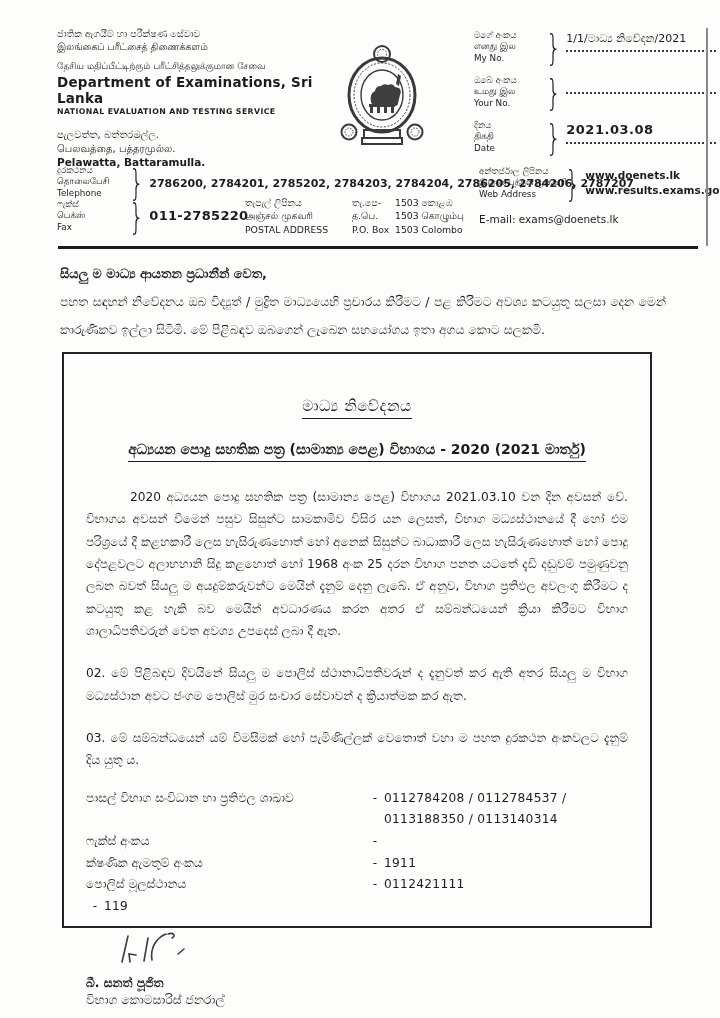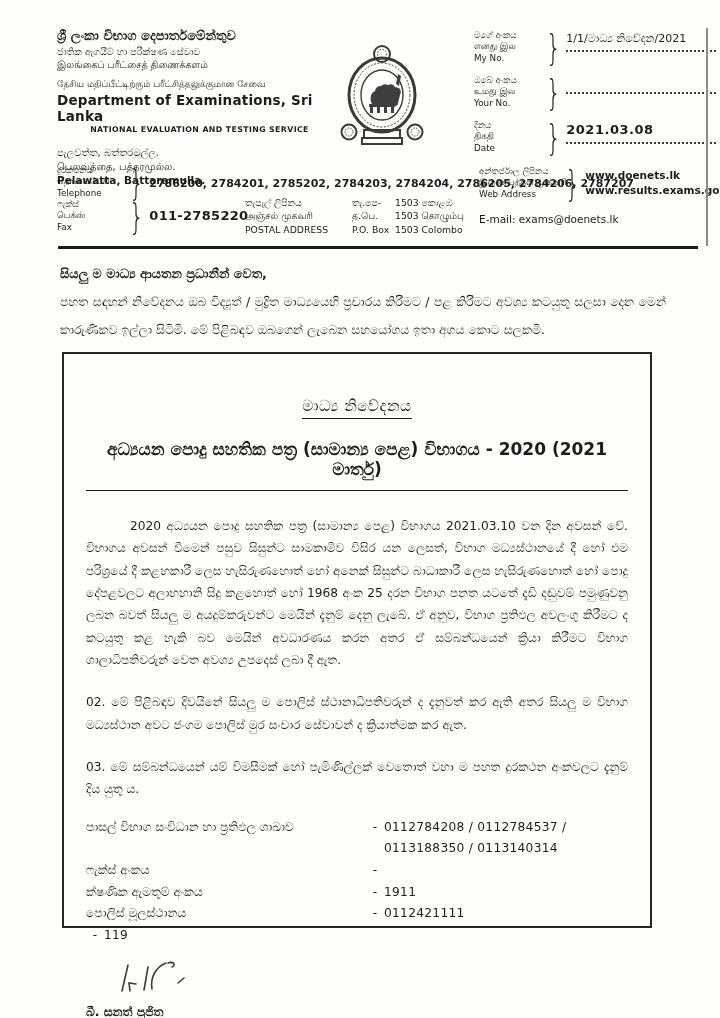--- a/index.html
+++ b/index.html
@@ -8,21 +8,21 @@
     background:#fdfdfb; color:#1c1c1c; overflow:hidden;
     font-family:"DejaVu Sans", sans-serif;
   }
   
   .lh-left { position:absolute; left:57px; top:28px; width:285px; }
   .lh-l1 { font-size:13px; font-weight:bold; margin-bottom:2px; }
   .lh-l2 { font-size:9.5px; margin-bottom:1px; }
   .lh-l3 { font-size:9.5px; margin-bottom:7px; }
   .lh-l4 { font-size:9px; margin-bottom:2px; }
   .lh-en { font-size:13.5px; font-weight:bold; letter-spacing:0.2px; }
-  .lh-en2 { font-size:7.8px; font-weight:bold; letter-spacing:0.4px; margin-top:1px;text-align:center; }
+  .lh-en2 { font-size:7.8px; font-weight:bold; letter-spacing:0.4px; margin-top:1px; }
   .lh-addr { margin-top:12px; }
   .lh-addr div { font-size:10px; line-height:1.35; }
   .lh-addr .en { font-weight:bold; font-size:10.5px; }
 
   .emblem { position:absolute; left:336px; top:40px; }
 
   
   .refblock { position:absolute; left:474px; top:30px; width:238px; }
   .ref-row { display:flex; align-items:flex-start; margin-bottom:9px; }
   .trilabel { width:70px; flex:0 0 70px; }
@@ -56,42 +56,41 @@
   .intro { position:absolute; left:60px; top:288px; width:606px; font-size:12.4px;
            line-height:2.25; text-align:justify; }
 
   
   .noticebox { position:absolute; left:62px; top:352px; width:590px; height:576px;
                border:2px solid #242424; box-sizing:border-box; padding:0 22px; }
   .nb-title-wrap { text-align:center; margin-top:42px; }
   .nb-title { display:inline-block; font-size:15.5px; letter-spacing:0.5px;
               border-bottom:1.5px solid #1c1c1c; padding-bottom:3px; }
   .nb-sub-wrap { text-align:center; margin-top:20px; }
-  .nb-subtitle { display:inline-block; font-size:17px; font-weight:bold;
-                 border-bottom:1.5px solid #1c1c1c; padding-bottom:11px; }
+  .nb-subtitle { display:inline-block; font-size:14px; font-weight:bold;
+                 border-bottom:1.5px solid #1c1c1c; padding-bottom:3px; }
   .nb-para { font-size:12.2px; line-height:1.83; text-align:justify; margin:0; }
   .p1 { margin-top:24px; text-indent:44px; }
   .p2 { margin-top:20px; }
   .p3 { margin-top:20px; }
   .phones { margin-top:16px; }
   .phone-row { display:flex; font-size:12.2px; line-height:1.78; }
   .phone-label { width:280px; flex:0 0 280px; }
   .phone-dash { width:18px; flex:0 0 18px; text-align:center; }
   .phone-value { letter-spacing:0.3px; }
   .sig-scribble { margin:10px 0 0 28px; }
   .sig-name { font-size:12.3px; font-weight:bold; margin-top:2px; }
   .sig-title { font-size:12.3px; margin-top:3px; }
 </style>
 </head>
 <body>
 
 <div class="page">
 
   <div class="lh-left">
-    <div class="lh-l1">ශ්‍රී ලංකා විභාග දෙපාර්තමේන්තුව</div>
     <div class="lh-l2">ජාතික ඇගයීම් හා පරීක්ෂණ සේවාව</div>
     <div class="lh-l3">இலங்கைப் பரீட்சைத் திணைக்களம்</div>
     <div class="lh-l4">தேசிய மதிப்பீட்டிற்கும் பரீட்சித்தலுக்குமான சேவை</div>
     <div class="lh-en">Department of Examinations, Sri Lanka</div>
     <div class="lh-en2">NATIONAL EVALUATION AND TESTING SERVICE</div>
     <div class="lh-addr">
       <div>පැලවත්ත, බත්තරමුල්ල.</div>
       <div>பெலவத்தை, பத்தரமுல்ல.</div>
       <div class="en">Pelawatta, Battaramulla.</div>
     </div>

